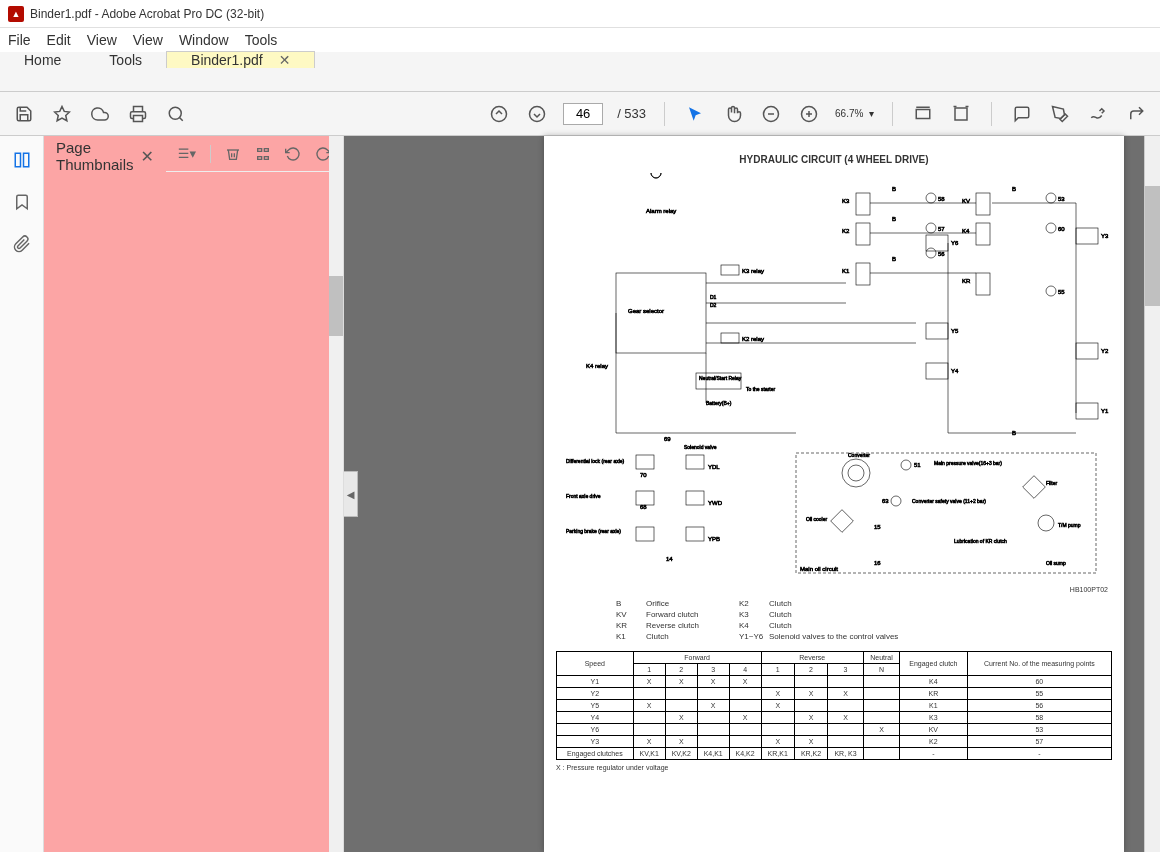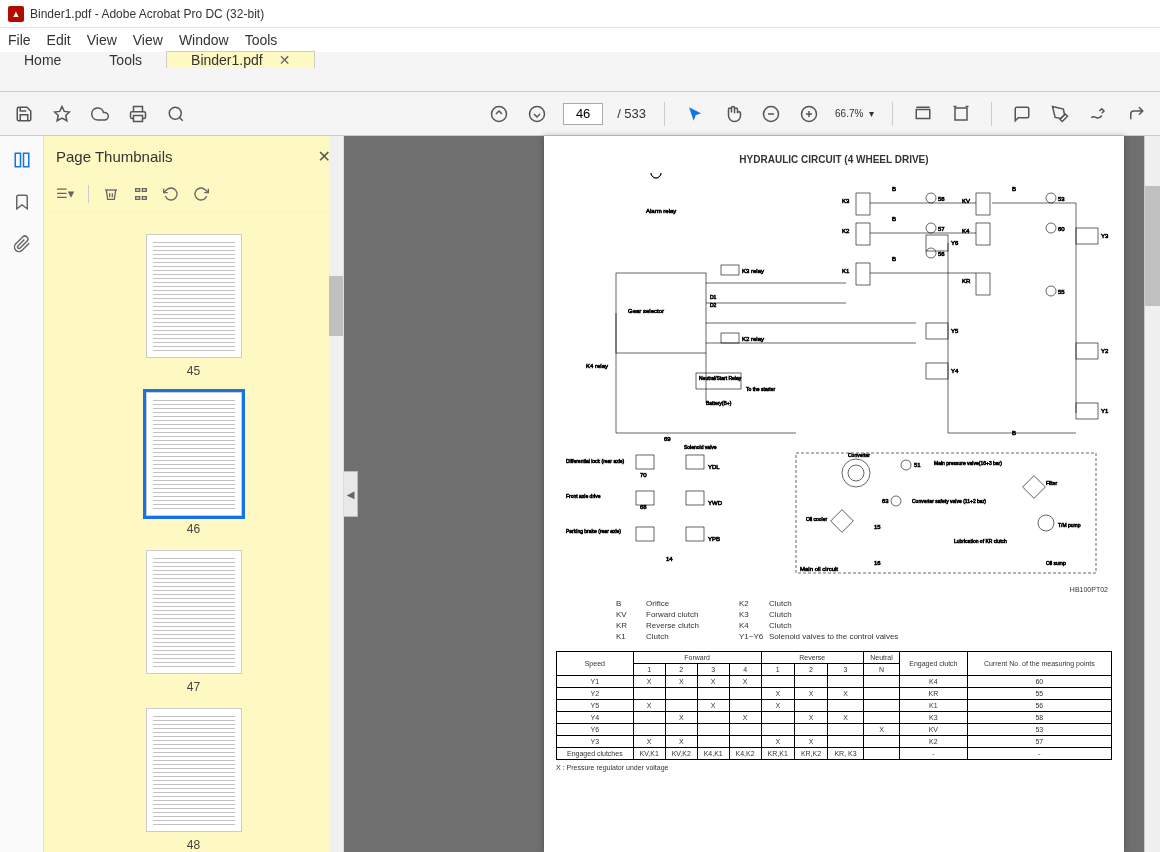--- a/index.html
+++ b/index.html
@@ -26,21 +26,21 @@
 .toolbar .spacer { flex: 1; }
 .page-input { width: 40px; height: 22px; border: 1px solid #aaa; background: #fff; text-align: center; font-size: 13px; }
 .zoom-text { font-size: 10px; color: #333; }
 
 
 .main { display: flex; height: calc(852px - 28px - 24px - 40px - 44px); }
 .rail { width: 44px; background: #fafafa; border-right: 1px solid #ddd; display: flex; flex-direction: column; align-items: center; padding-top: 12px; gap: 18px; }
 .rail .rail-btn { width: 24px; height: 24px; display: flex; align-items: center; justify-content: center; cursor: pointer; color: #666; }
 .rail .rail-btn.active { color: #1473e6; }
 
-.thumbs-panel { width: 300px; background: #fef9c3; border-right: 1px solid #ddd; display: flex; flex-direction: column; position: relative; }
+.thumbs-panel { width: 300px; background: #fca5a5; border-right: 1px solid #ddd; display: flex; flex-direction: row; position: relative; }
 .thumbs-header { height: 40px; display: flex; align-items: center; justify-content: space-between; padding: 0 12px; font-size: 15px; }
 .thumbs-header .close-x { cursor: pointer; color: #555; font-size: 16px; }
 .thumbs-tools { height: 36px; display: flex; align-items: center; padding: 0 12px; gap: 14px; color: #666; border-bottom: 1px solid #eee; }
 .thumbs-tools .tool { cursor: pointer; }
 .thumbs-list { flex: 1; overflow-y: auto; padding: 8px 0; position: relative; }
 .thumb-item { display: flex; flex-direction: column; align-items: center; margin: 14px 8px; cursor: pointer; }
 .thumb-page { width: 96px; height: 124px; background: #fff; border: 1px solid #ccc; padding: 6px; position: relative; }
 .thumb-item.selected .thumb-page { outline: 3px solid #1473e6; }
 .thumb-label { margin-top: 6px; font-size: 12px; color: #444; }
 .thumb-content { width: 100%; height: 100%; background: repeating-linear-gradient(0deg, #333 0, #333 1px, transparent 1px, transparent 4px); opacity: 0.3; }

